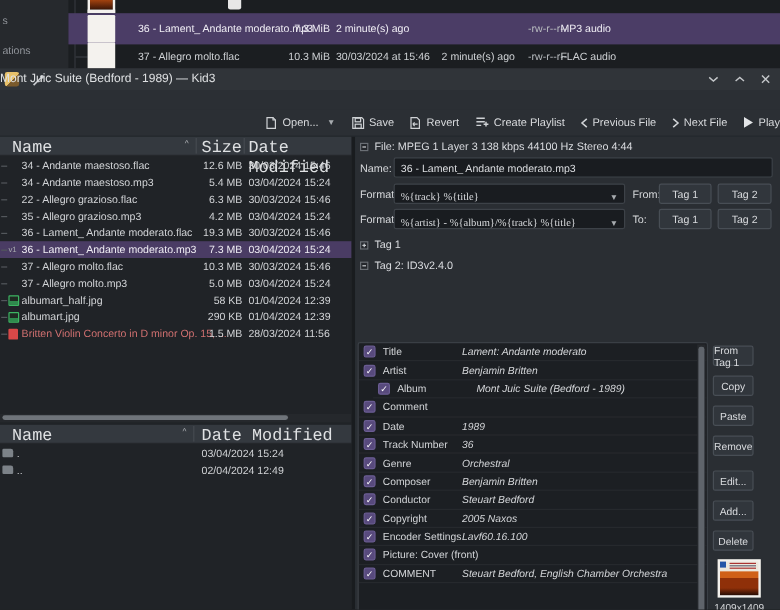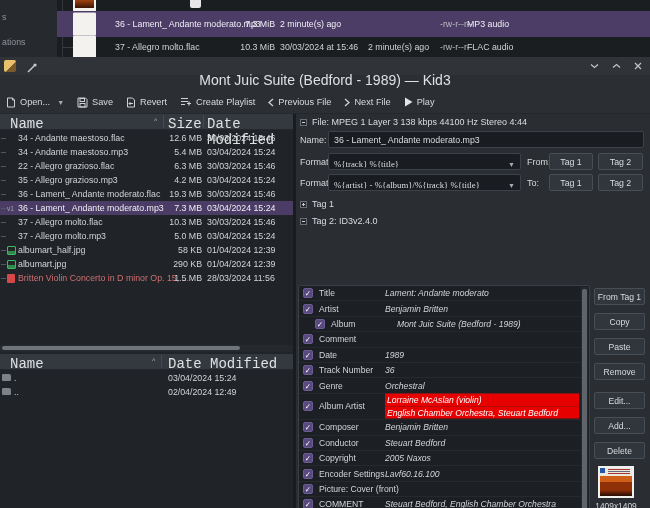--- a/index.html
+++ b/index.html
@@ -26,30 +26,30 @@
     background:#f4f2ee; border-radius:1px; padding:2px 2px 3px 2px; }
   .thumb .inner { width:100%; height:100%; background:linear-gradient(180deg,#efe9dd 0 24%, #c4581a 24% 45%, #92340c 45% 75%, #2e0f05 100%); }
   .thumb-partial { position:absolute; left:73px; top:0; width:23px; height:11px;
     border-left:2px solid #f4f2ee; border-right:2px solid #f4f2ee; border-bottom:3px solid #f4f2ee;
     background:linear-gradient(180deg,#a2420f,#3a1507); }
   .icon-partial { position:absolute; left:190px; top:0; width:11px; height:8px; background:#e7e7e7; border-radius:0 0 2px 2px; }
 
   
   .kid3 { position:absolute; left:0; top:57px; width:650px; height:451px; background:#2b2f34; }
   .titlebar { position:absolute; left:0; top:0; width:650px; height:18px; background:#303439; }
-  .title-text { position:absolute; left:0; right:0; top:3px; text-align:center; font-size:14px; color:#dee0e2;margin-top:12px; }
+  .title-text { position:absolute; left:0; right:0; top:3px; font-size:10px; color:#dee0e2; }
   .app-icon { position:absolute; left:4px; top:3px; width:12px; height:12px; border-radius:2px;
     background:linear-gradient(135deg,#e8c16a 0 55%, #7a5a2c 55% 100%); }
   .pin-icon { position:absolute; left:26px; top:3px; width:12px; height:12px; }
   .winctl { position:absolute; top:2px; width:16px; height:14px; display:flex; align-items:center; justify-content:center; }
   .winctl svg { display:block; }
   .menubar { position:absolute; left:0; top:18px; width:650px; height:16px; background:#2b2f34; display:flex; align-items:center; gap:14px; padding-left:3px; }
   .menu-item { font-size:9.2px; color:#d8dadd; }
   .toolbar { position:absolute; left:0; top:34px; width:650px; height:23px; background:#2b2f34;
-    border-bottom:1px solid #24272b; display:flex; align-items:center; gap:13px; padding-left:6px; }
+    border-bottom:1px solid #24272b; display:flex; align-items:center; gap:13px; padding-left:18px;justify-content:flex-end; }
   .tb-item { display:flex; align-items:center; gap:4px; font-size:9.2px; color:#d8dadd; }
   .tb-item svg { display:block; }
 
   
   .mainarea { position:absolute; left:0; top:57px; width:650px; height:394px; background:#2b2f34; }
   .leftpane { position:absolute; left:0; top:0; width:293px; height:394px; background:#202327; }
   .splitter { position:absolute; left:293px; top:0; width:3px; height:394px; background:#191c1f; }
   .rightpane { position:absolute; left:296px; top:0; width:354px; height:394px; background:#2a2e33; }
 
   .lheader { position:absolute; left:0; width:293px; height:16px; background:#34393f; border-bottom:1px solid #24272b; }
@@ -95,21 +95,21 @@
   .cb { position:absolute; left:4px; top:50%; transform:translateY(-50%); width:10px; height:10px; background:#584a7d;
     border:1px solid #6a5c92; border-radius:2px; color:#fff; font-size:7.5px; line-height:9px; text-align:center; }
   .cb::after { content:"✓"; }
   .tlabel { position:absolute; left:20px; top:50%; transform:translateY(-50%); font-size:8.6px; color:#d3d5d8; white-space:nowrap; }
   .tvalue { position:absolute; left:86px; right:10px; top:50%; transform:translateY(-50%); font-size:8.6px; color:#d3d5d8; white-space:nowrap;font-style:italic; }
   .tvalue.red { display:block; }
   .redline { background:#e60000; color:#fff; padding:0 2px; line-height:12.5px; height:12.5px; white-space:nowrap; }
   .vscroll { position:absolute; right:1px; top:1px; width:7px; height:260px; background:#26292d; }
   .vscroll .handle { position:absolute; left:1px; top:2px; width:5px; height:250px; border-radius:2px; background:#5f646b; }
 
-  .sidebtn { position:absolute; left:298px; width:51px; height:17px; background:#31363c; border:1px solid #484e55;
+  .sidebtn { position:absolute; left:298px; width:34px; height:17px; background:#31363c; border:1px solid #484e55;
     border-radius:2px; color:#d9dbde; font-size:8.6px; display:flex; align-items:center; justify-content:center; }
   .artbox { position:absolute; left:302px; top:352px; width:36px; height:32px; background:#f2f0ec; padding:2px; }
   .artbox .top { height:8px; background:#ece7dc; position:relative; }
   .artbox .top .bluesq { position:absolute; left:0; top:0; width:5px; height:5px; background:#2456a8; }
   .artbox .top .tline { position:absolute; left:8px; height:1px; background:#a33; right:2px; }
   .artbox .main { height:20px; background:linear-gradient(180deg,#d06018 0 30%, #8f3009 30% 70%, #260c04 100%); }
   .artcaption { position:absolute; left:290px; top:387px; width:60px; text-align:center; font-size:8.4px; color:#d3d5d8; }
 </style>
 </head>
 <body>
@@ -415,28 +415,20 @@
               <div class="trow" style="height: 15.4px;">
                 <span class="cb"></span>
                 <span class="tlabel">Track Number</span>
                 <span class="tvalue">36</span>
               </div>
               <div class="trow" style="height: 15.4px;">
                 <span class="cb"></span>
                 <span class="tlabel">Genre</span>
                 <span class="tvalue">Orchestral</span>
               </div>
-              <div class="trow" style="height: 26.5px;">
-                <span class="cb"></span>
-                <span class="tlabel">Album Artist</span>
-                <span class="tvalue red">
-                  <div class="redline">Lorraine McAslan (violin)</div>
-                  <div class="redline">English Chamber Orchestra, Steuart Bedford</div>
-                </span>
-              </div>
               <div class="trow" style="height: 15.4px;">
                 <span class="cb"></span>
                 <span class="tlabel">Composer</span>
                 <span class="tvalue">Benjamin Britten</span>
               </div>
               <div class="trow" style="height: 15.4px;">
                 <span class="cb"></span>
                 <span class="tlabel">Conductor</span>
                 <span class="tvalue">Steuart Bedford</span>
               </div>

